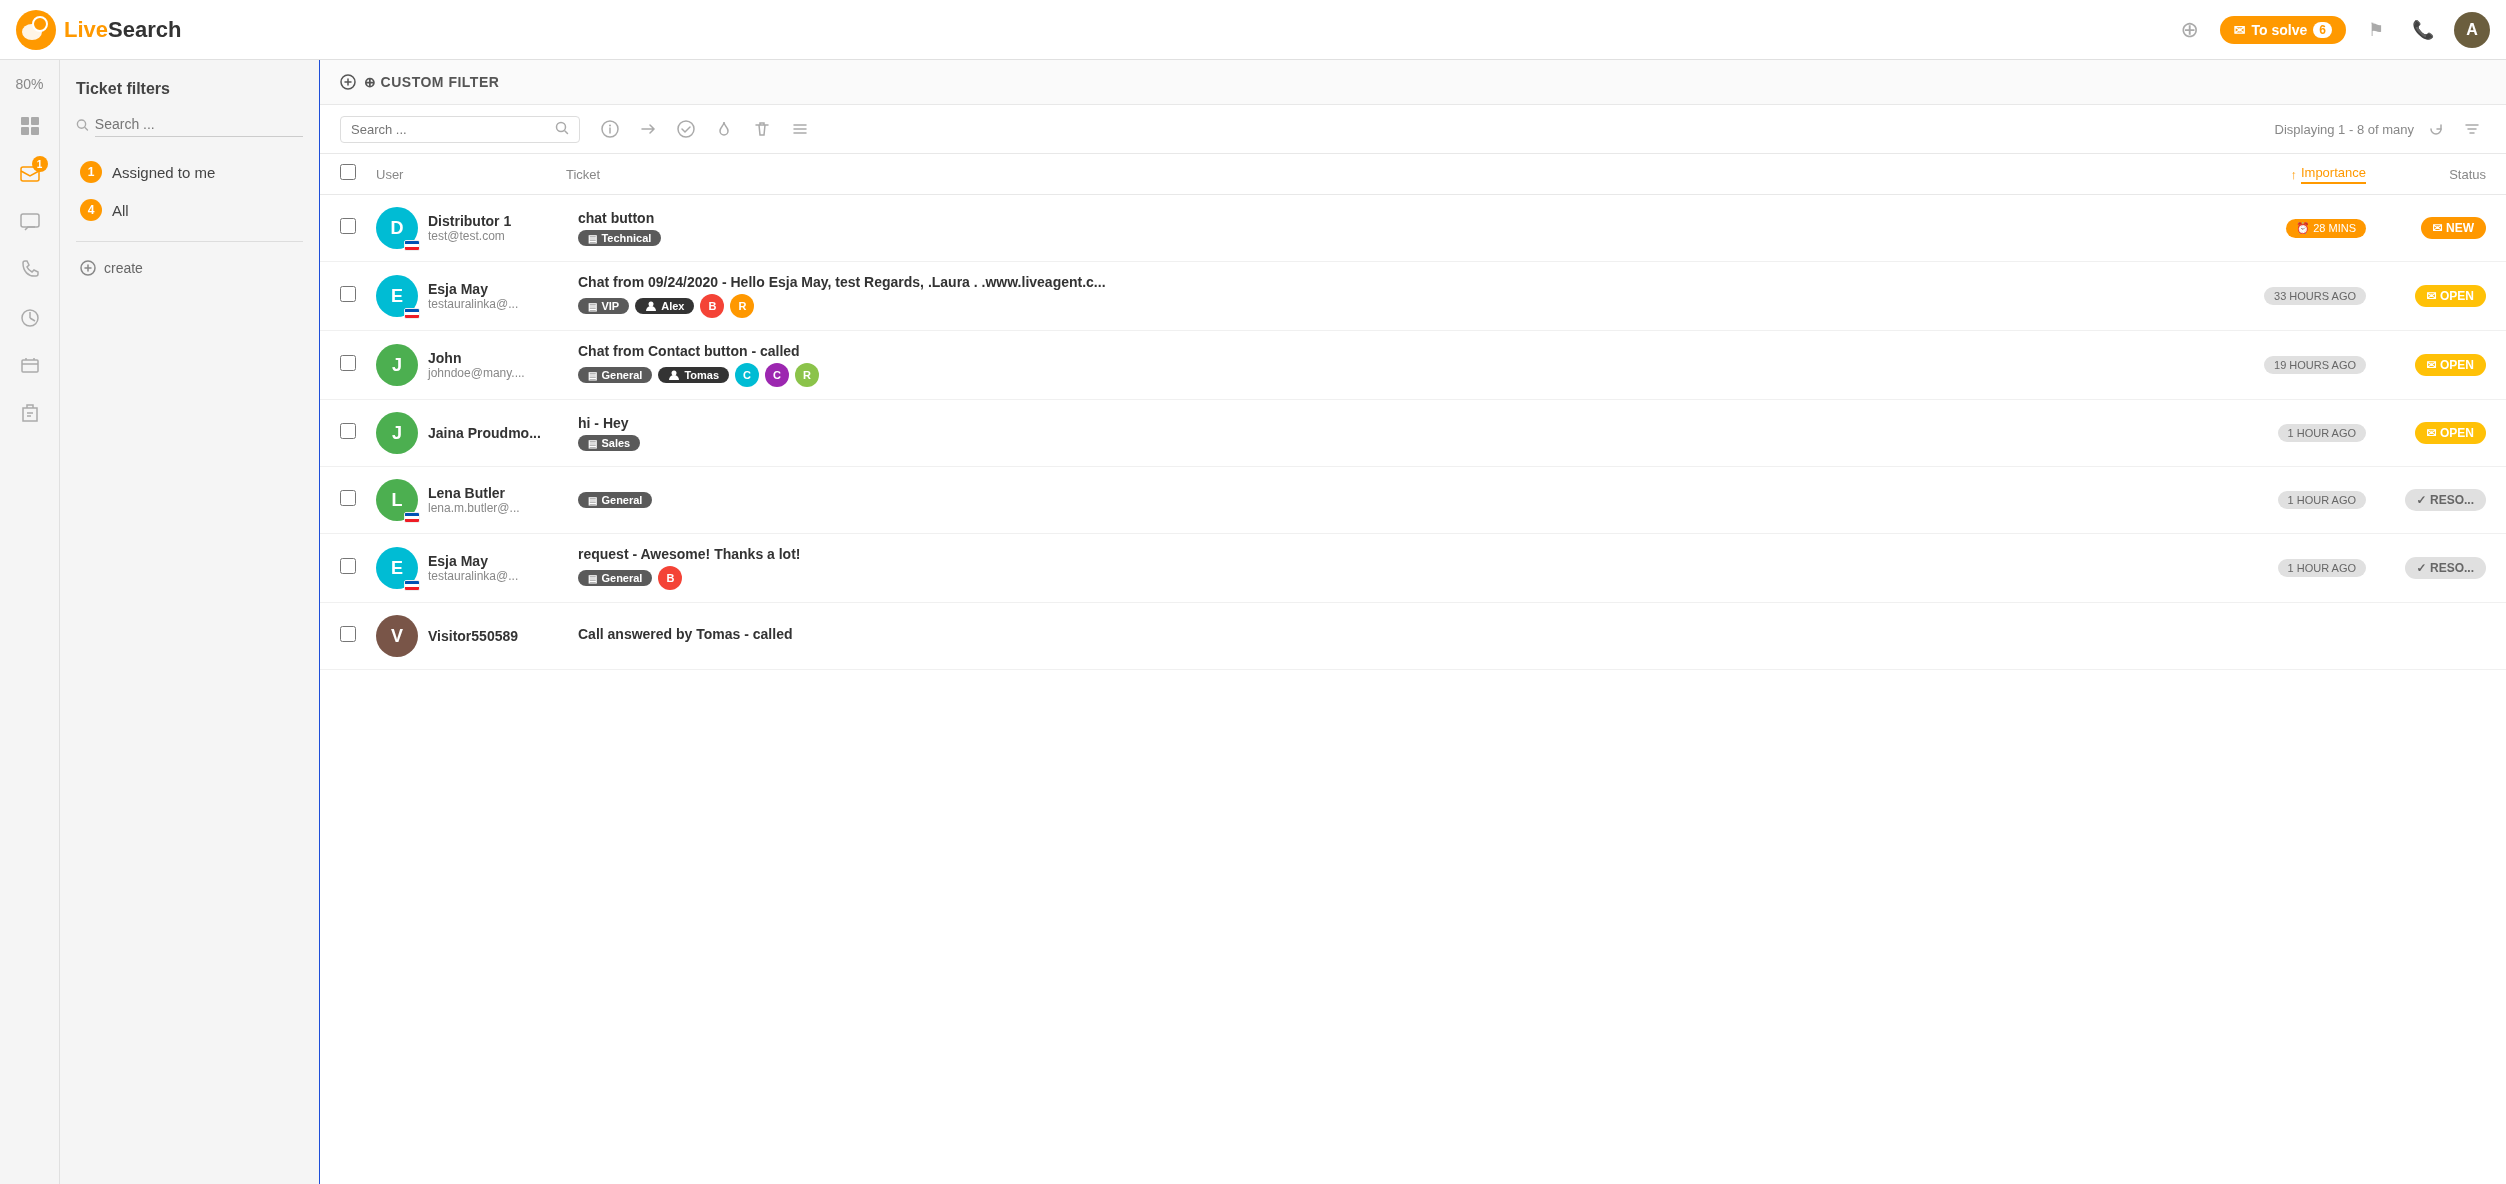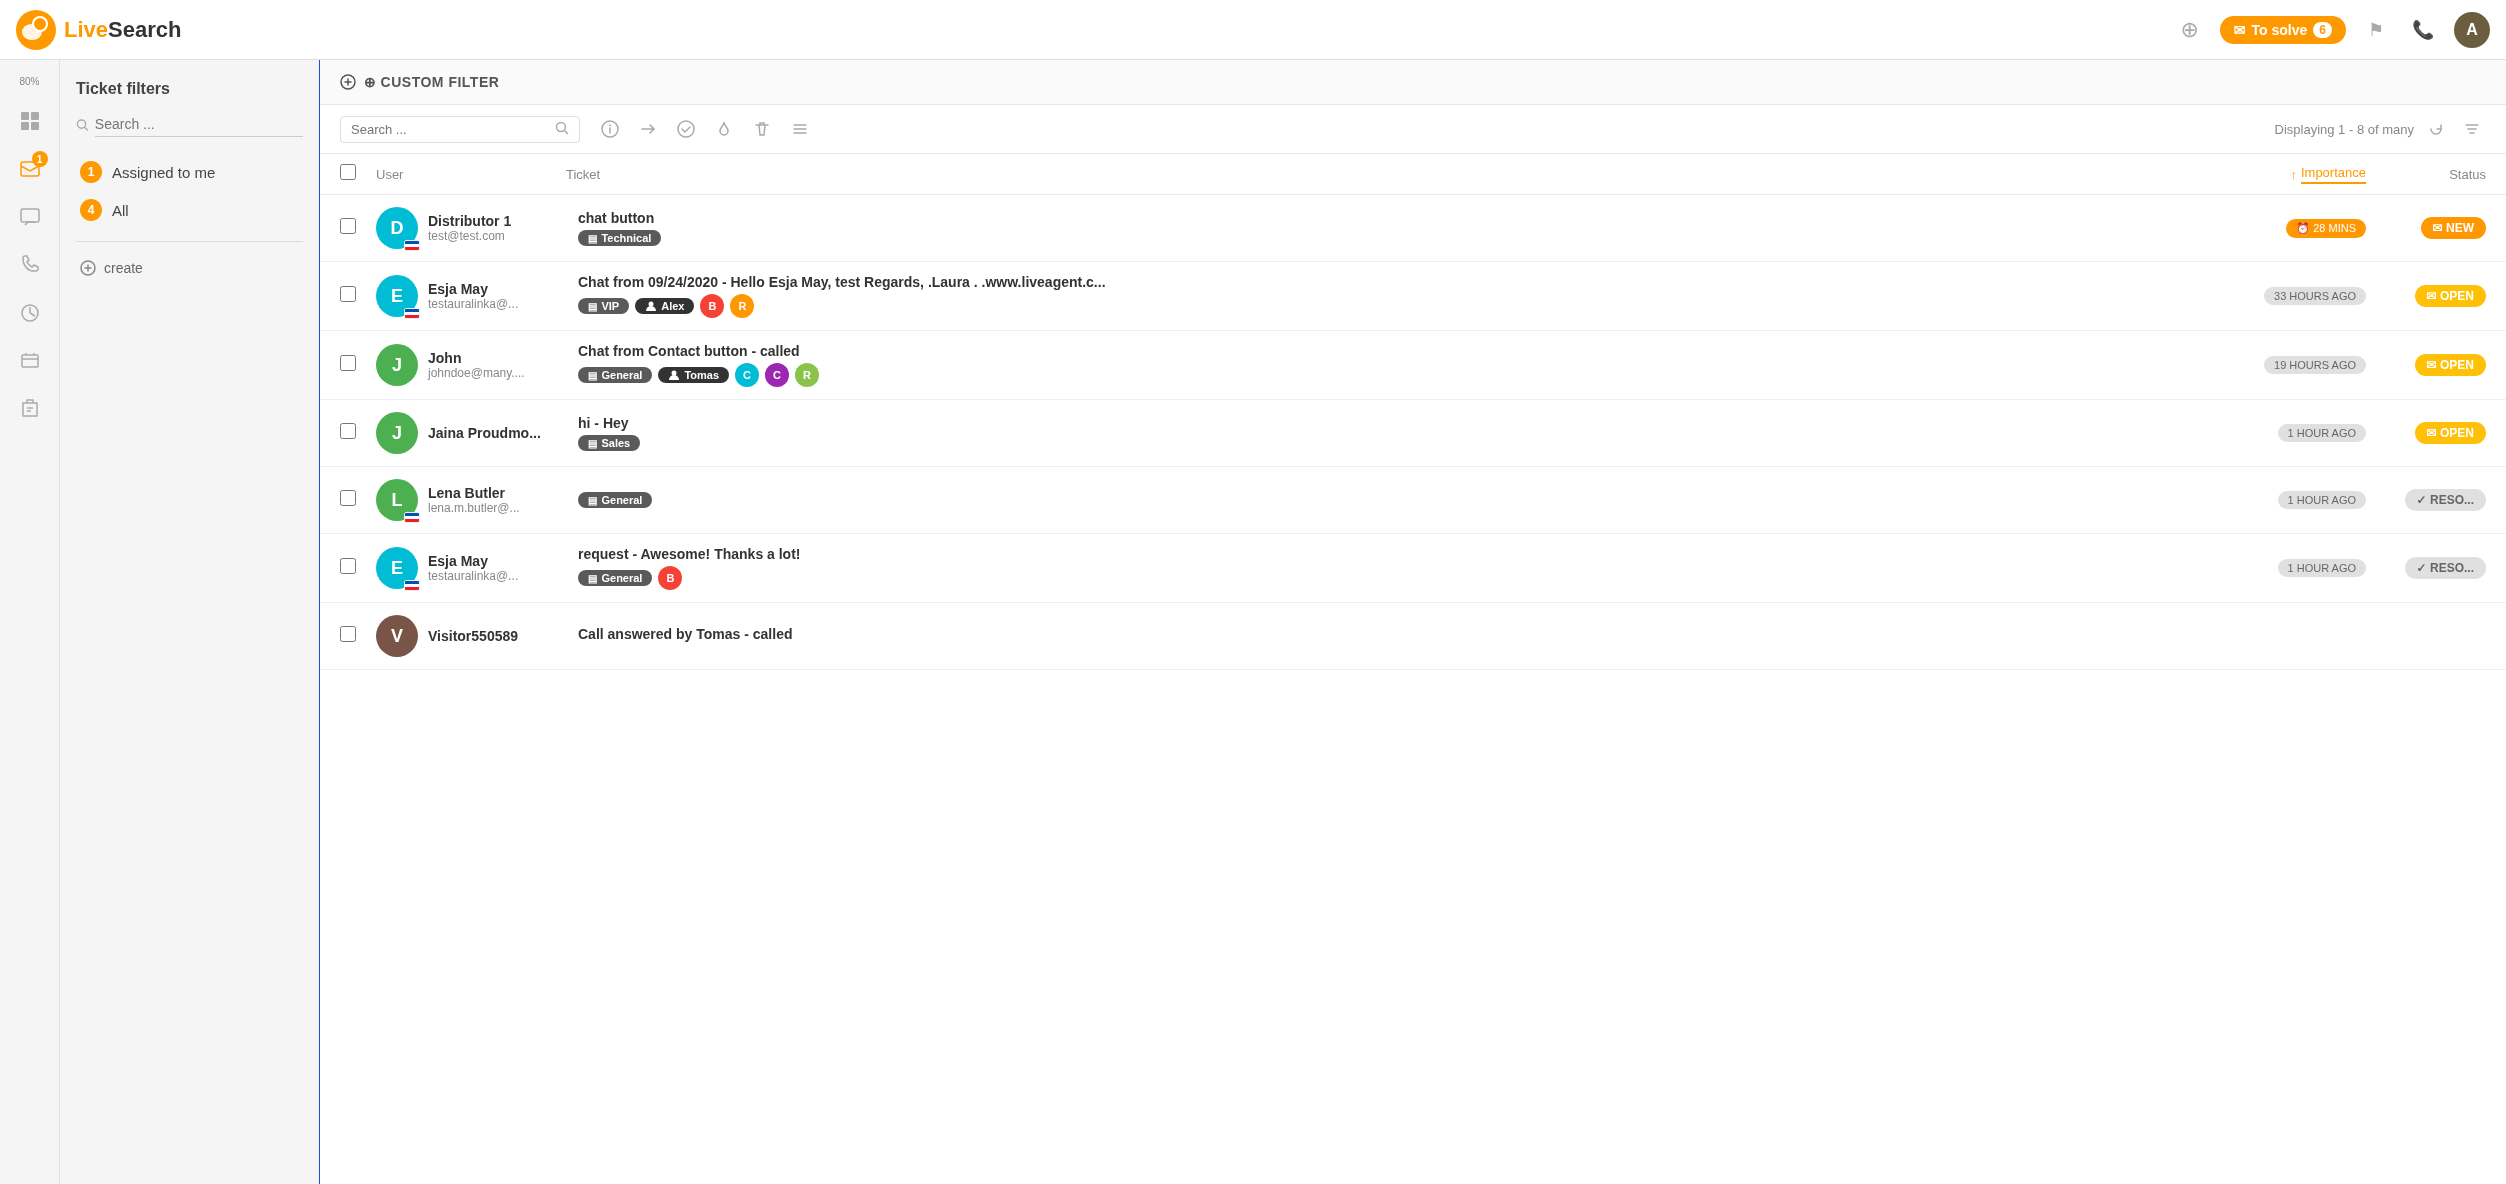--- a/index.html
+++ b/index.html
@@ -91,21 +91,21 @@
       width: 60px;
       background: #f5f5f5;
       border-right: 1px solid #e0e0e0;
       display: flex;
       flex-direction: column;
       align-items: center;
       padding: 16px 0;
       gap: 4px;
     }
     .progress-text {
-      font-size: 10px;
+      font-size: 14px;
       color: #888;
       margin-bottom: 8px;
     }
     .icon-btn {
       width: 44px;
       height: 44px;
       border-radius: 8px;
       border: none;
       background: transparent;
       cursor: pointer;

